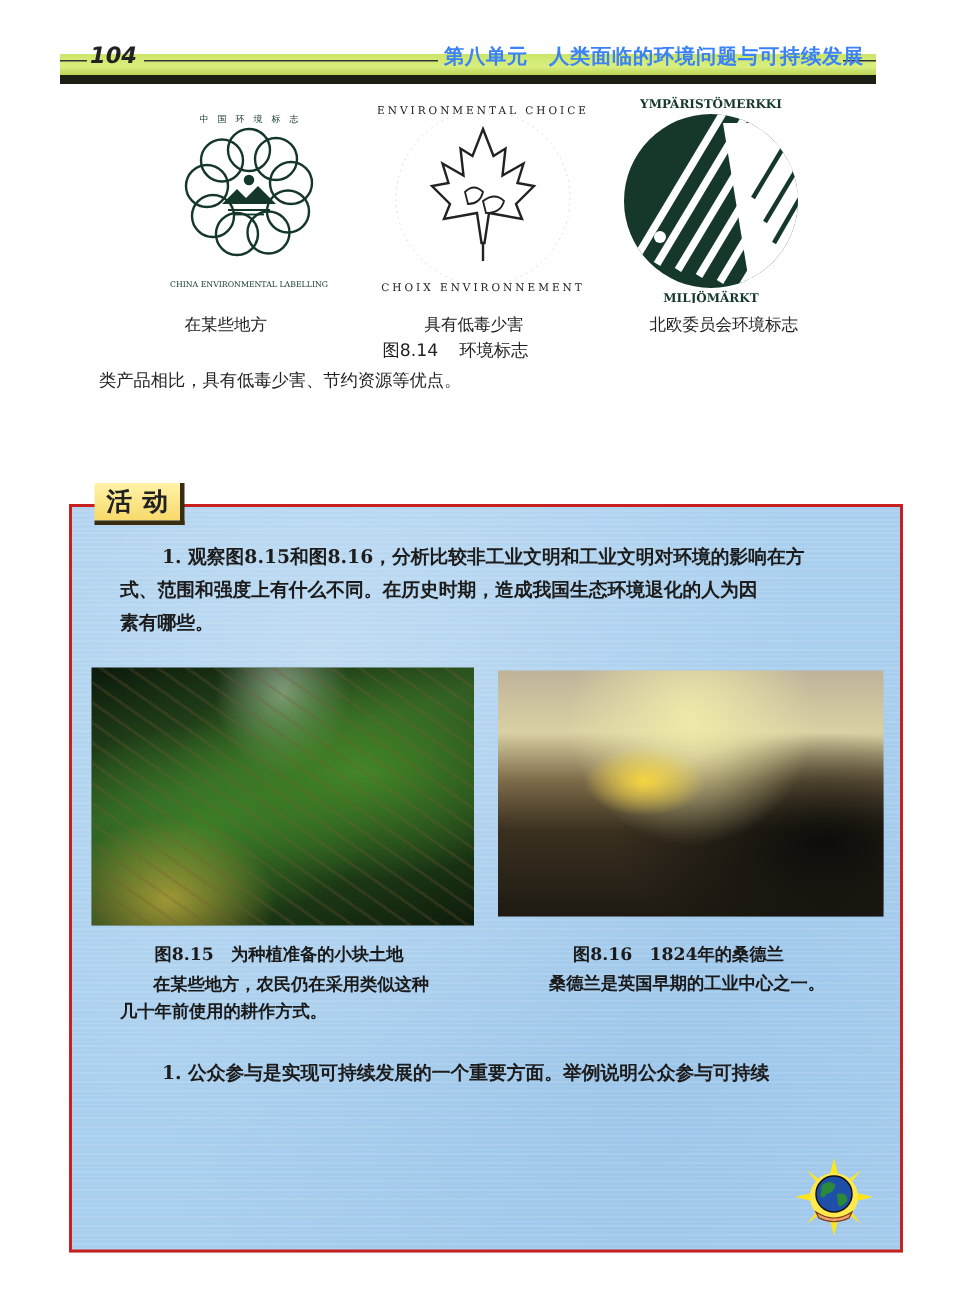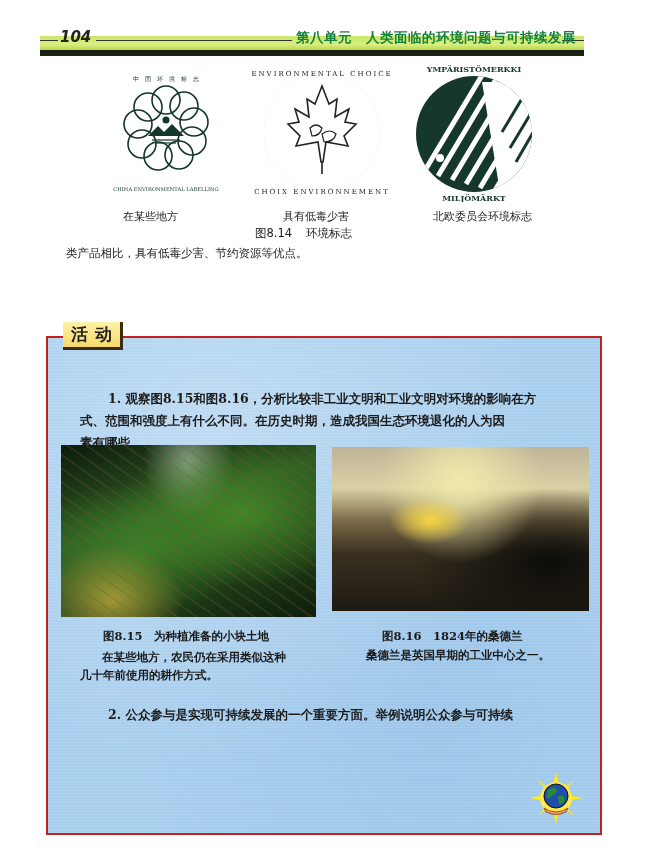--- a/index.html
+++ b/index.html
@@ -3,36 +3,36 @@
 <meta charset="utf-8">
 <style>
   html,body{margin:0;padding:0;}
   body{width:650px;height:859px;background:#ffffff;position:relative;overflow:hidden;font-family:"DejaVu Sans",sans-serif;color:#1a1a1a;}
   .abs{position:absolute;}
   
   .hdr-bar{left:40px;top:36px;width:544px;height:14px;background:linear-gradient(#cbe66a,#d9ef7e 60%,#b9d456);}
   .hdr-dark{left:40px;top:50px;width:544px;height:6px;background:#1c1f14;}
   .hdr-line{top:40px;height:1px;background:#333;}
   .page-num{left:60px;top:28px;font-family:"DejaVu Sans",sans-serif;font-style:italic;font-weight:bold;font-size:15px;color:#222;background:transparent;}
-  .chapter{left:296px;top:29px;font-family:"DejaVu Serif",serif;font-weight:bold;font-size:13.5px;color:#15803d;letter-spacing:0.5px;white-space:nowrap;}
+  .chapter{left:296px;top:29px;font-family:"DejaVu Serif",serif;font-weight:bold;font-size:13.5px;color:#3b82f6;letter-spacing:0.5px;white-space:nowrap;}
   
   .logo{top:62px;width:140px;height:140px;}
   .caption{top:209px;font-size:11px;color:#222;white-space:nowrap;font-family:"DejaVu Sans",sans-serif;}
   .fig-cap{left:255px;top:226px;font-size:11.5px;color:#222;white-space:nowrap;}
   .fig-cap span{margin-right:14px;}
   .para{left:66px;top:244px;width:520px;font-family:"DejaVu Serif",serif;font-size:11.5px;line-height:19px;color:#222;}
   
   .act-box{left:46px;top:336px;width:552px;height:495px;border:2.5px solid #c8201f;background:#a9cfee;
     background-image:repeating-linear-gradient(0deg,rgba(255,255,255,0.10) 0 1px,transparent 1px 3px),
       radial-gradient(ellipse at 30% 20%,rgba(255,255,255,0.25),transparent 60%),
       radial-gradient(ellipse at 70% 80%,rgba(120,170,220,0.25),transparent 60%);}
   .act-badge{left:63px;top:322px;width:60px;height:28px;background:linear-gradient(#fff3a8,#f7d96a);border-right:3px solid #3a2c10;border-bottom:3px solid #3a2c10;box-sizing:border-box;}
   .act-label{left:71px;top:323px;font-family:"DejaVu Sans",sans-serif;font-weight:bold;font-size:17px;color:#222;letter-spacing:7px;white-space:nowrap;}
   .q{font-family:"DejaVu Serif",serif;font-weight:bold;font-size:12.5px;line-height:22px;color:#1c1c1c;}
-  .q1{left:80px;top:388px;width:505px;}
+  .q1{left:80px;top:360px;width:505px;}
   .q2{left:80px;top:704px;width:505px;}
   .photo{overflow:hidden;}
   .photo1{left:61px;top:445px;width:255px;height:172px;
     background:
       radial-gradient(ellipse at 20% 90%,rgba(190,170,60,0.8),transparent 25%),
       radial-gradient(ellipse at 70% 40%,rgba(70,140,40,0.9),transparent 50%),
       radial-gradient(ellipse at 30% 60%,rgba(60,130,40,0.9),transparent 45%),
       radial-gradient(ellipse at 50% 10%,rgba(200,220,200,0.6),transparent 25%),
       linear-gradient(160deg,#0c1a0c,#2f5a22 40%,#1d3b16 75%,#0e1c0c);}
   .photo1::after{content:"";position:absolute;inset:0;background:repeating-linear-gradient(35deg,rgba(120,90,50,0.25) 0 2px,transparent 2px 11px);}
@@ -147,21 +147,21 @@
 
 <div class="abs cap15t">图8.15　为种植准备的小块土地</div>
 <div class="abs cap15d">
   <div class="first">在某些地方，农民仍在采用类似这种</div>
   <div>几十年前使用的耕作方式。</div>
 </div>
 <div class="abs cap16t">图8.16　1824年的桑德兰</div>
 <div class="abs cap16d">桑德兰是英国早期的工业中心之一。</div>
 
 <div class="abs q q2">
-  <div style="padding-left:28px;">2. 公众参与是实现可持续发展的一个重要方面。举例说明公众参与可持续</div>
+  <div style="padding-left:28px;">1. 公众参与是实现可持续发展的一个重要方面。举例说明公众参与可持续</div>
 </div>
 
 <div class="abs globe">
   <svg width="52" height="52" viewBox="0 0 52 52">
     <g fill="#ffe51a">
       <polygon points="26,0 29,12 23,12"></polygon>
         <polygon points="26,52 29,40 23,40"></polygon>
       <polygon points="0,26 12,23 12,29"></polygon>
         <polygon points="52,26 40,23 40,29"></polygon>
       <polygon points="8,8 17,15 15,17"></polygon>

